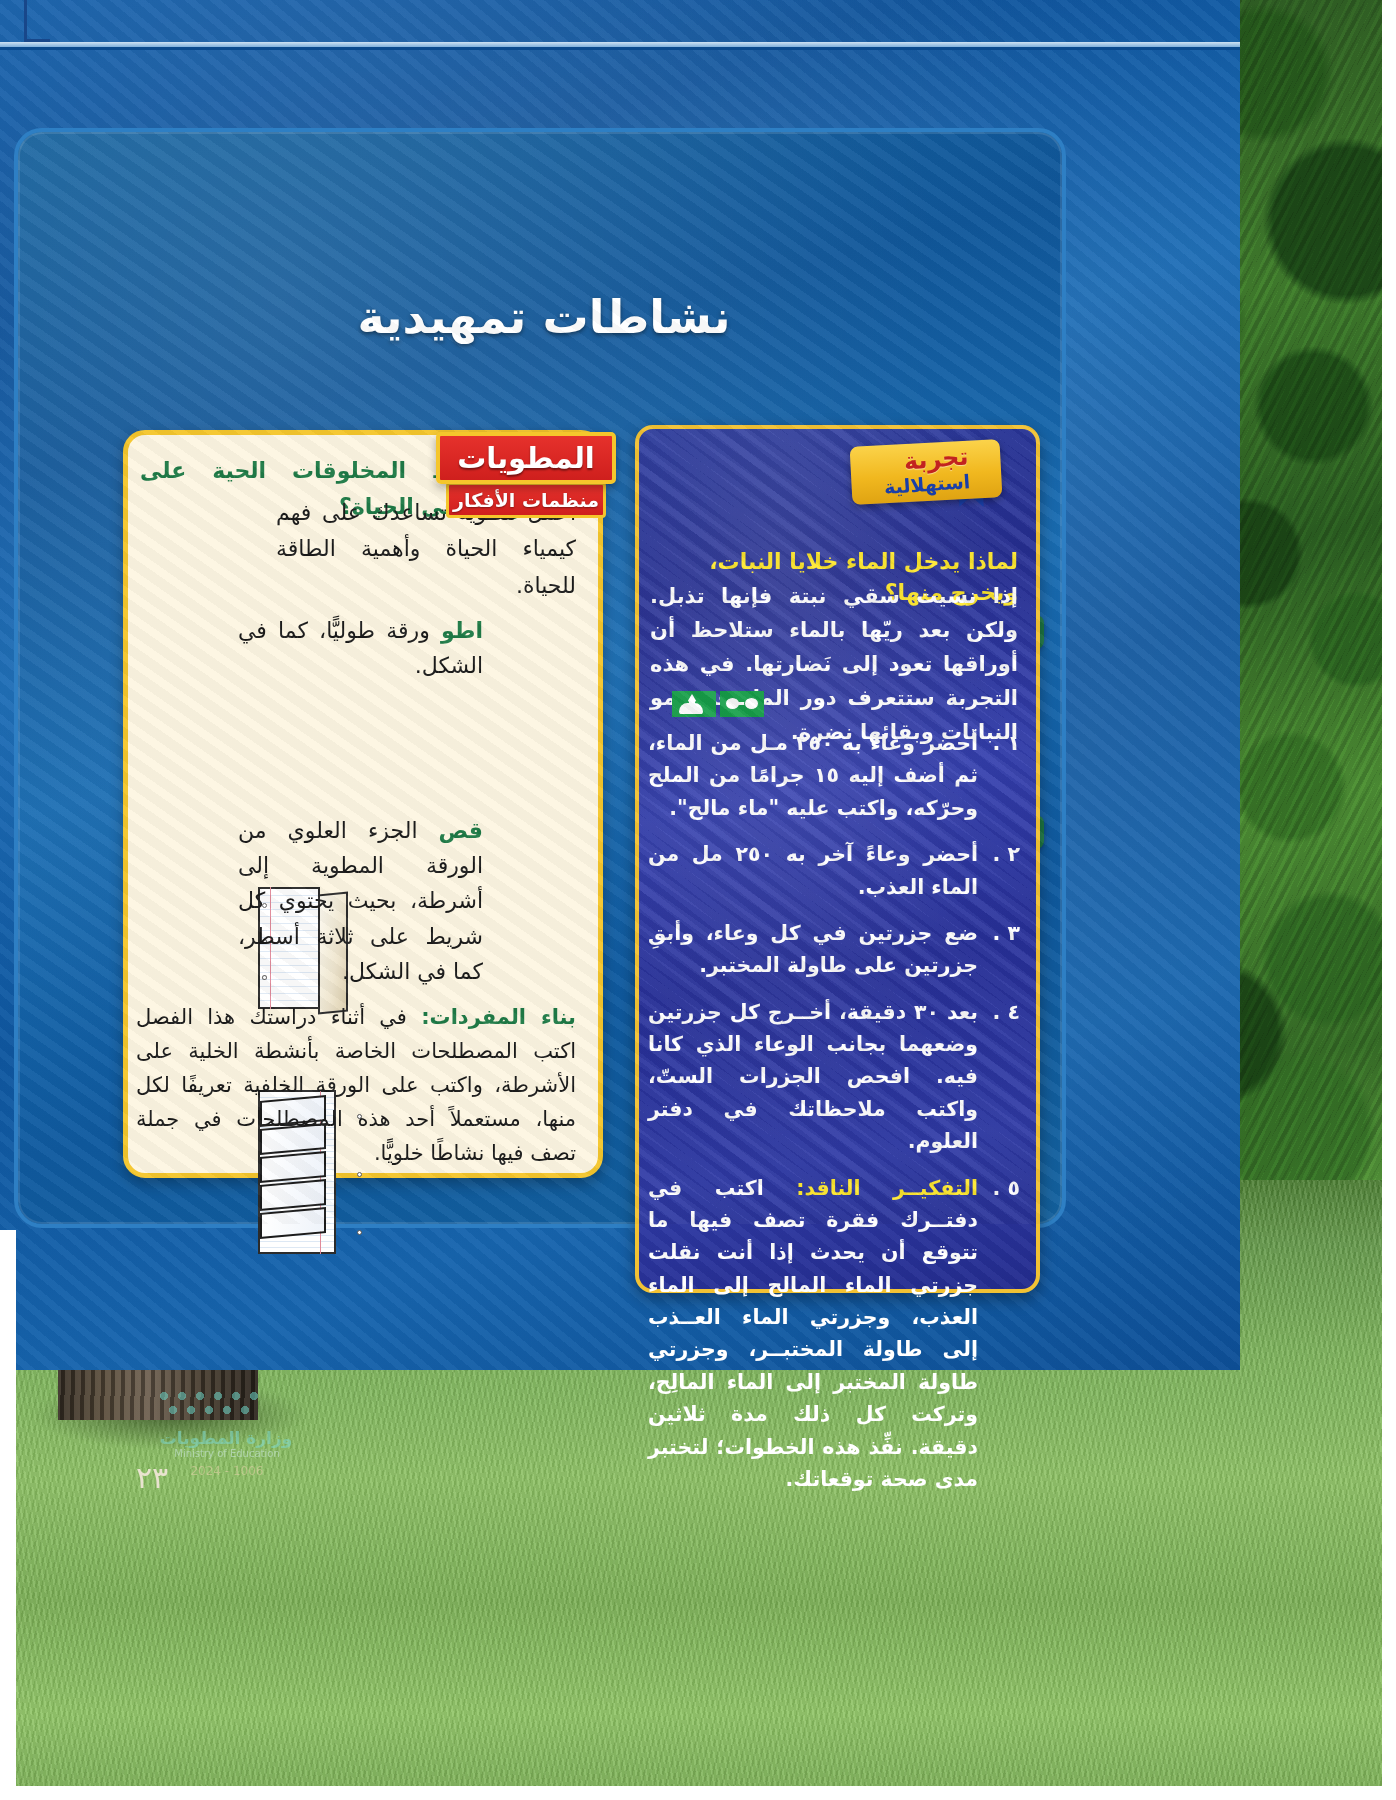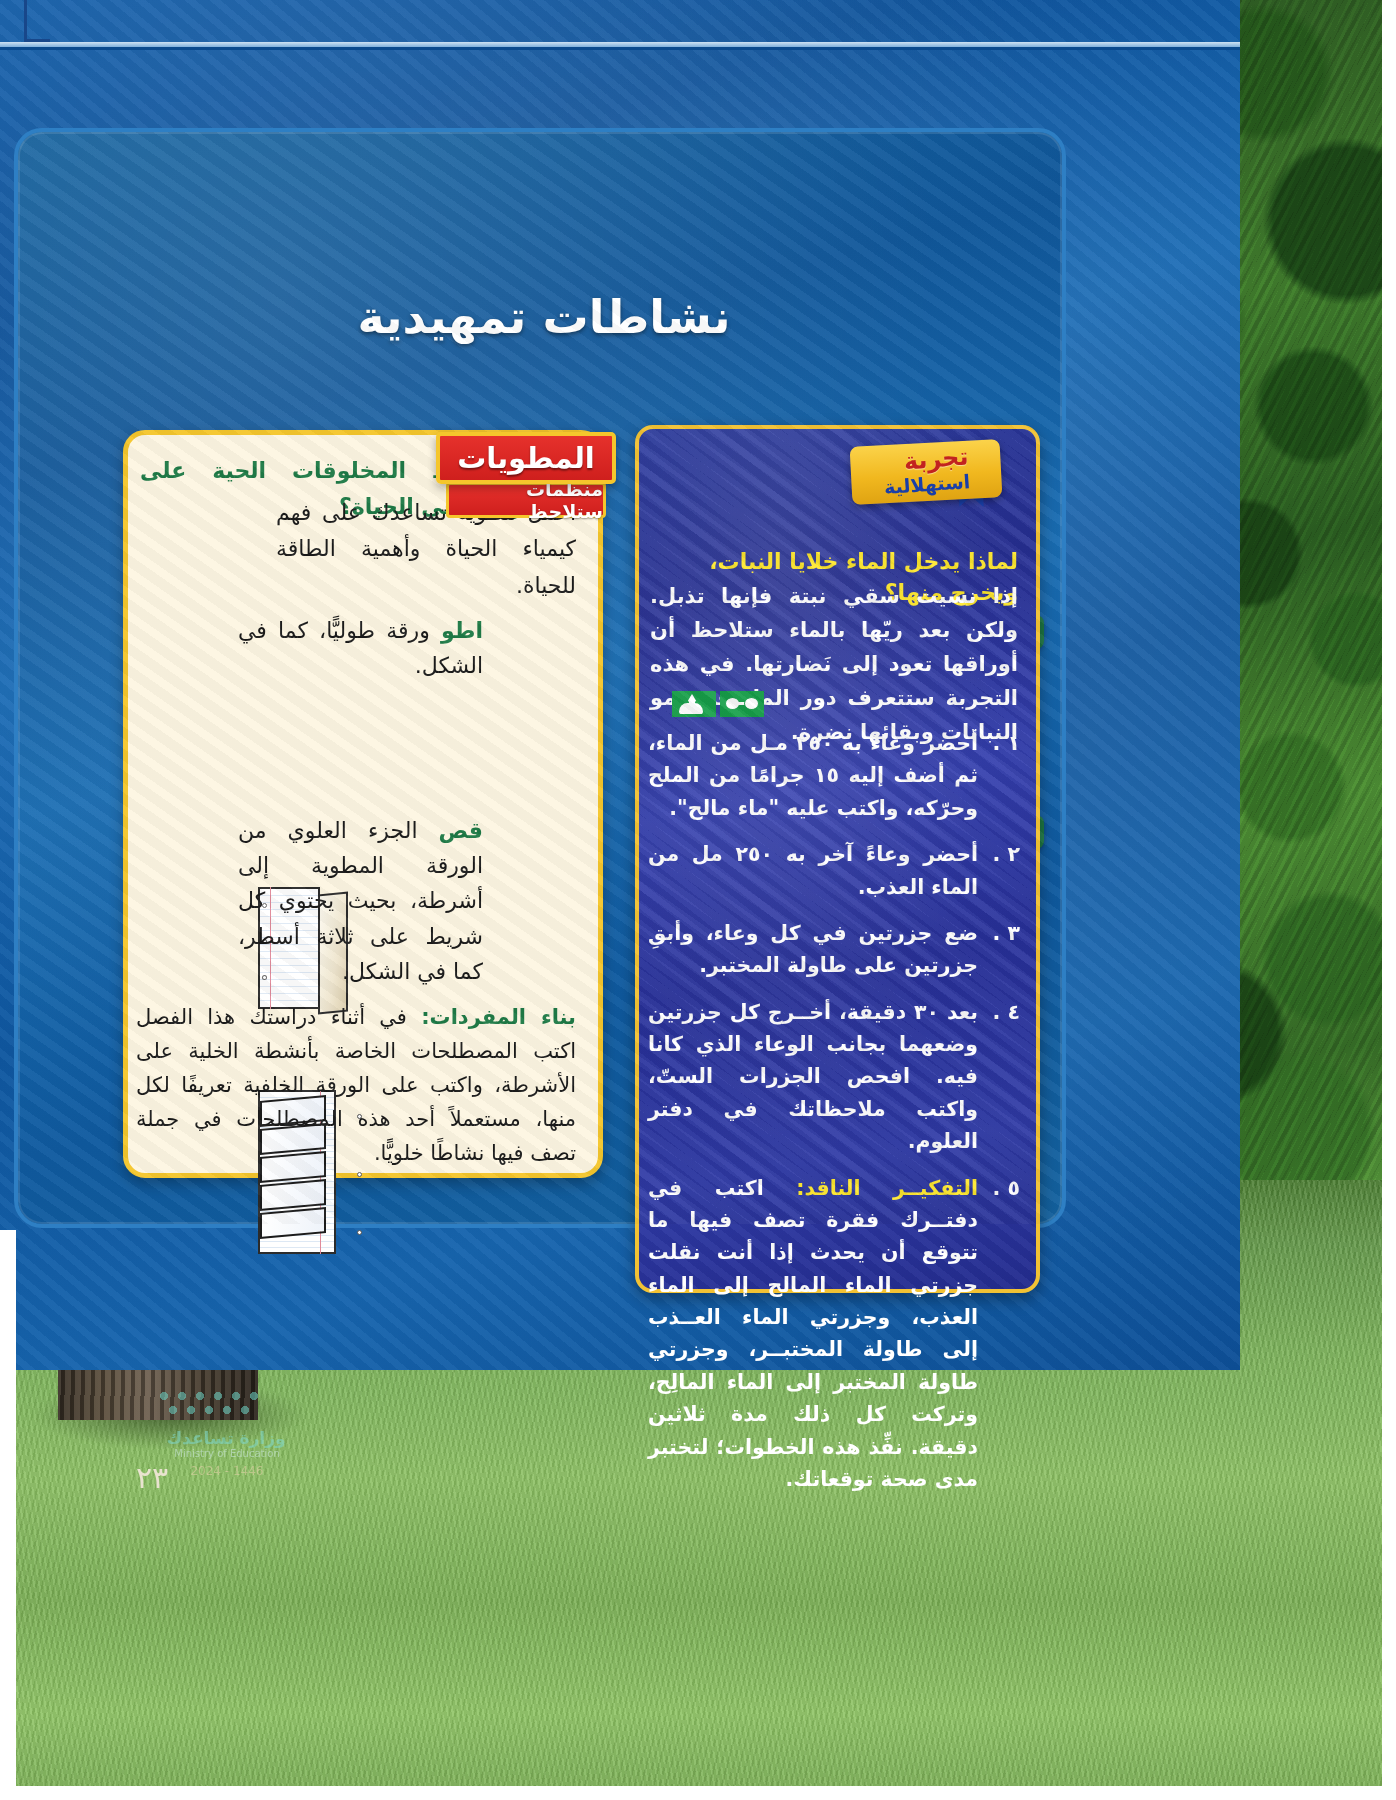--- a/index.html
+++ b/index.html
@@ -493,21 +493,21 @@
           <span class="verb">قص</span><span> الجزء العلوي من الورقة المطوية إلى أشرطة، بحيث يحتوي كل شريط على ثلاثة أسطر، كما في الشكل.</span>
         </div>
       </div>
 
       <div class="vocab">
         <span class="vocab-label">بناء المفردات:</span><span> في أثناء دراستك هذا الفصل اكتب المصطلحات الخاصة بأنشطة الخلية على الأشرطة، واكتب على الورقة الخلفية تعريفًا لكل منها، مستعملاً أحد هذه المصطلحات في جملة تصف فيها نشاطًا خلويًّا.</span>
       </div>
     </div>
 
     <div class="badge-foldables">المطويات</div>
-    <div class="badge-organizers">منظمات ستلاحظ</div>
+    <div class="badge-organizers">منظمات الأفكار</div>
 
     <div class="lab-card">
 
       <div class="lab-heading">لماذا يدخل الماء خلايا النبات، ويخرج منها؟</div>
 
       <div class="lab-intro">إذا نسيت سقي نبتة فإنها تذبل. ولكن بعد ريّها بالماء ستلاحظ أن أوراقها تعود إلى نَضارتها. في هذه التجربة ستتعرف دور الماء في نمو النباتات وبقائها نضرة.</div>
 
       <div class="safety-icons">
         <div class="icon-sq">
           <div class="handdrop">
@@ -555,23 +555,23 @@
       <div class="badge-plate"></div>
       <div class="badge-word-top">تجربة</div>
       <div class="badge-word-bot">استهلالية</div>
     </div>
 
   </div>
 
 
   <div class="footer-logo">
     <div class="logo-dots"></div>
-    <div class="logo-ar">وزارة تساعدك</div>
+    <div class="logo-ar">وزارة المطويات</div>
     <div class="logo-en">Ministry of Education</div>
-    <div class="logo-en2">2024 - 1446</div>
+    <div class="logo-en2">2024 - 1006</div>
   </div>
   <div class="page-number">٢٣</div>
 
   <div class="bottom-edge"></div>
   <div class="left-edge"></div>
   <div class="right-edge"></div>
 
 </div>
 
 </body></html>

